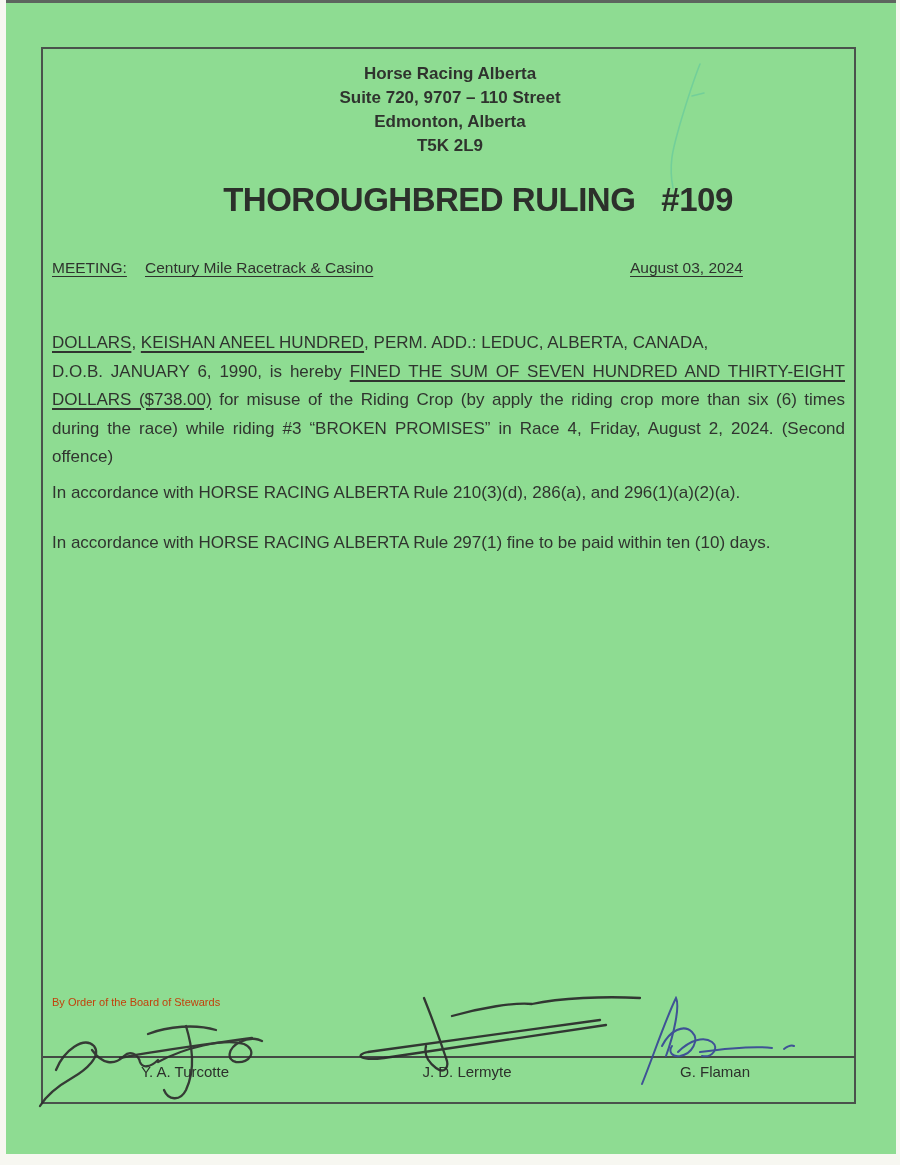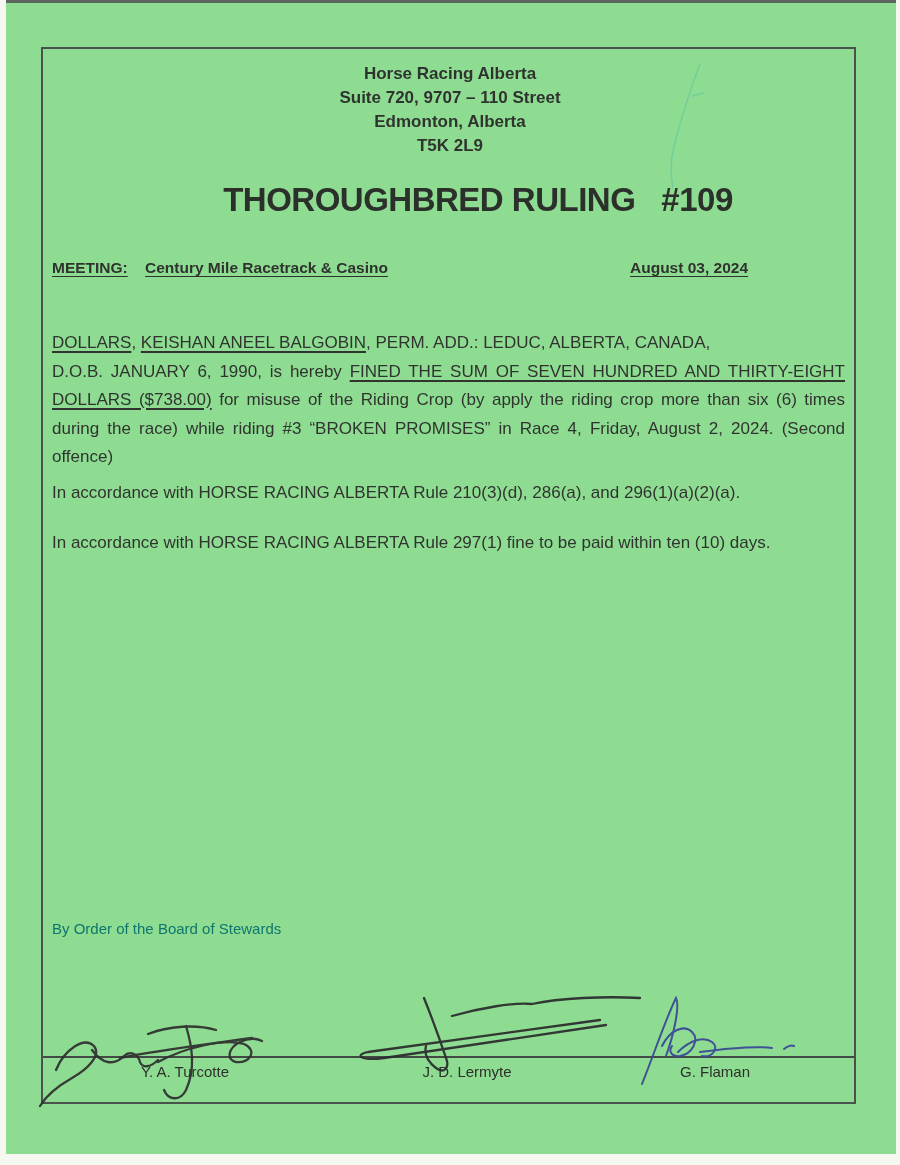--- a/index.html
+++ b/index.html
@@ -25,32 +25,32 @@
     position:absolute;left:0;top:46px;width:900px;text-align:center;
     font-weight:bold;font-size:17px;line-height:24px;color:#2f332e;margin-top:16px;
   }
   .doc-title{
     position:absolute;left:0;top:181px;width:900px;text-align:center;
     font-weight:bold;font-size:33px;letter-spacing:-0.5px;color:#2c302b;
     white-space:pre;
     padding-left:28px;
   }
   .meeting-row{position:absolute;left:0;top:259px;width:756px;height:24px;
-    font-size:15.5px;font-weight:bold;color:#2f332e;}
+    font-size:15.5px;font-weight:normal;color:#2f332e;}
   .meeting-label{position:absolute;left:52px;text-decoration:underline;text-underline-offset:3px;}
   .meeting-venue{position:absolute;left:145px;text-decoration:underline;text-underline-offset:3px;}
   .meeting-date{position:absolute;left:630px;text-decoration:underline;text-underline-offset:3px;text-align:center;}
   .body-block{position:absolute;left:52px;width:793px;font-size:17px;color:#30342f;}
   .p1{top:329px;}
   .p1 .line{line-height:28.5px;height:28.5px;white-space:nowrap;}
   .p1 .line.stretch{text-align:justify;text-align-last:justify;white-space:normal;}
   .u{text-decoration:underline;text-underline-offset:2.5px;text-decoration-thickness:1.5px;}
   .p2{top:481px;line-height:24px;}
   .p3{top:531px;line-height:24px;}
-  .board-order{position:absolute;left:52px;top:920px;font-size:15px;color:#0f766e;}
+  .board-order{position:absolute;left:52px;top:996px;font-size:11px;color:#c2410c;}
   .sig-line{position:absolute;left:43px;top:1056px;width:812px;height:1.5px;background:#434a44;}
   .sig-name{position:absolute;top:1063px;transform:translateX(-50%);font-size:15px;color:#2c302b;white-space:nowrap;}
   .sig-name.n1{left:185px;}
   .sig-name.n2{left:448px;margin-left:19px;}
   .sig-name.n3{left:715px;}
   svg.overlay{position:absolute;left:0;top:0;pointer-events:none;}
 </style>
 </head>
 <body>
 
@@ -69,21 +69,21 @@
 
   <div class="doc-title">THOROUGHBRED RULING   #109</div>
 
   <div class="meeting-row">
     <span class="meeting-label">MEETING:</span>
     <span class="meeting-venue">Century Mile Racetrack &amp; Casino</span>
     <span class="meeting-date">August 03, 2024</span>
   </div>
 
   <div class="body-block p1">
-    <div class="line"><span class="u">DOLLARS</span><span>, </span><span class="u">KEISHAN ANEEL BALGOBIN</span><span>, PERM. ADD.: LEDUC, ALBERTA, CANADA,</span></div>
+    <div class="line"><span class="u">DOLLARS</span><span>, </span><span class="u">KEISHAN ANEEL HUNDRED</span><span>, PERM. ADD.: LEDUC, ALBERTA, CANADA,</span></div>
     <div class="line stretch"><span>D.O.B. JANUARY 6, 1990, is hereby </span><span class="u">FINED THE SUM OF SEVEN HUNDRED AND THIRTY-EIGHT</span></div>
     <div class="line stretch"><span class="u">DOLLARS ($738.00)</span><span> for misuse of the Riding Crop (by apply the riding crop more than six (6) times</span></div>
     <div class="line stretch">during the race) while riding #3 “BROKEN PROMISES” in Race 4, Friday, August 2, 2024. (Second</div>
     <div class="line">offence)</div>
   </div>
 
   <div class="body-block p2">In accordance with HORSE RACING ALBERTA Rule 210(3)(d), 286(a), and 296(1)(a)(2)(a).</div>
   <div class="body-block p3">In accordance with HORSE RACING ALBERTA Rule 297(1) fine to be paid within ten (10) days.</div>
 
   <div class="board-order">By Order of the Board of Stewards</div>

